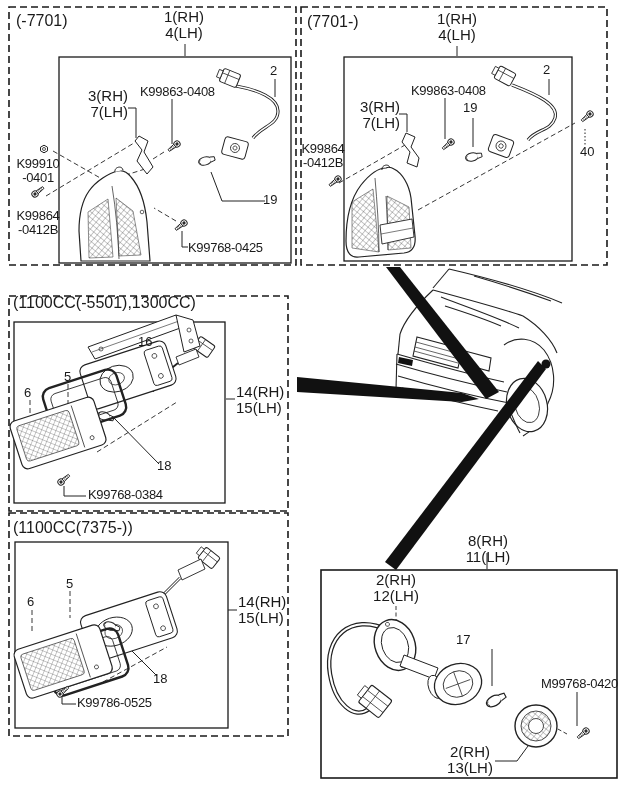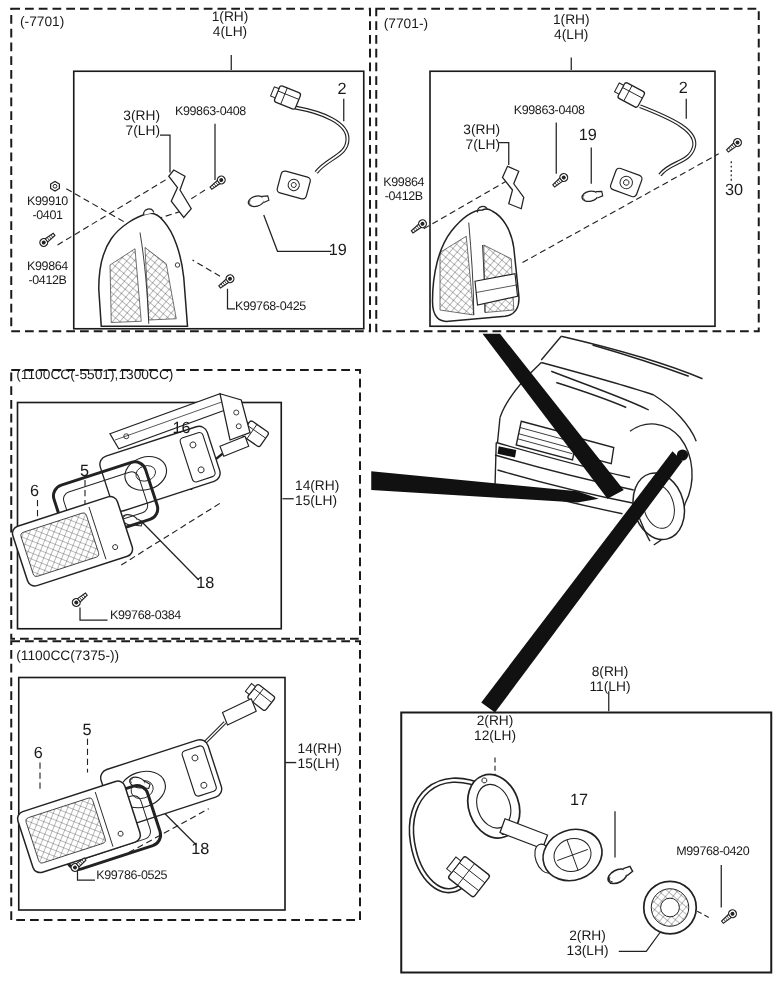--- a/index.html
+++ b/index.html
@@ -4,23 +4,23 @@
 <style>
   html,body{margin:0;padding:0;background:#ffffff;}
   #stage{position:relative;width:624px;height:790px;background:#ffffff;overflow:hidden;
          font-family:"Liberation Sans",sans-serif;color:#1a1a1a;}
   #art{position:absolute;left:0;top:0;}
   .lbl{position:absolute;color:#1a1a1a;line-height:1.06;white-space:nowrap;}
   .lbl span{display:block;}
   .center{text-align:center;}
   .right{text-align:right;}
   .num{font-size:13px;}
-  .asm{font-size:11px;}
-  .pn{font-size:10px;letter-spacing:-0.3px;}
-  .variant{font-size:11px;}
+  .asm{font-size:15px;}
+  .pn{font-size:13px;letter-spacing:-0.3px;}
+  .variant{font-size:16px;}
 </style>
 </head>
 <body>
 
 <div id="stage">
 
 <svg id="art" width="624" height="790" viewBox="0 0 624 790">
   <defs>
     <pattern id="xh" width="4.5" height="4.5" patternUnits="userSpaceOnUse" patternTransform="rotate(40)">
       <path d="M0 0 H4.5 M0 0 V4.5" stroke="#3a3a3a" stroke-width="0.55"></path>
@@ -319,21 +319,21 @@
   <div class="lbl asm right" style="left:357px;top:99px;width:43px">
     <span>3(RH)</span>
     <span>7(LH)</span>
   </div>
   <div class="lbl num" style="left:463px;top:101px">19</div>
   <div class="lbl num" style="left:543px;top:63px">2</div>
   <div class="lbl pn center" style="left:300px;top:142px;width:46px">
     <span>K99864</span>
     <span>-0412B</span>
   </div>
-  <div class="lbl num" style="left:580px;top:145px">30</div>
+  <div class="lbl num" style="left:580px;top:145px">40</div>
 
   <div class="lbl variant" style="left:13px;top:295px">(1100CC(-5501),1300CC)</div>
   <div class="lbl num" style="left:138px;top:335px">16</div>
   <div class="lbl num" style="left:64px;top:370px">5</div>
   <div class="lbl num" style="left:24px;top:386px">6</div>
   <div class="lbl asm" style="left:236px;top:384px">
     <span>14(RH)</span>
     <span>15(LH)</span>
   </div>
   <div class="lbl num" style="left:157px;top:459px">18</div>

